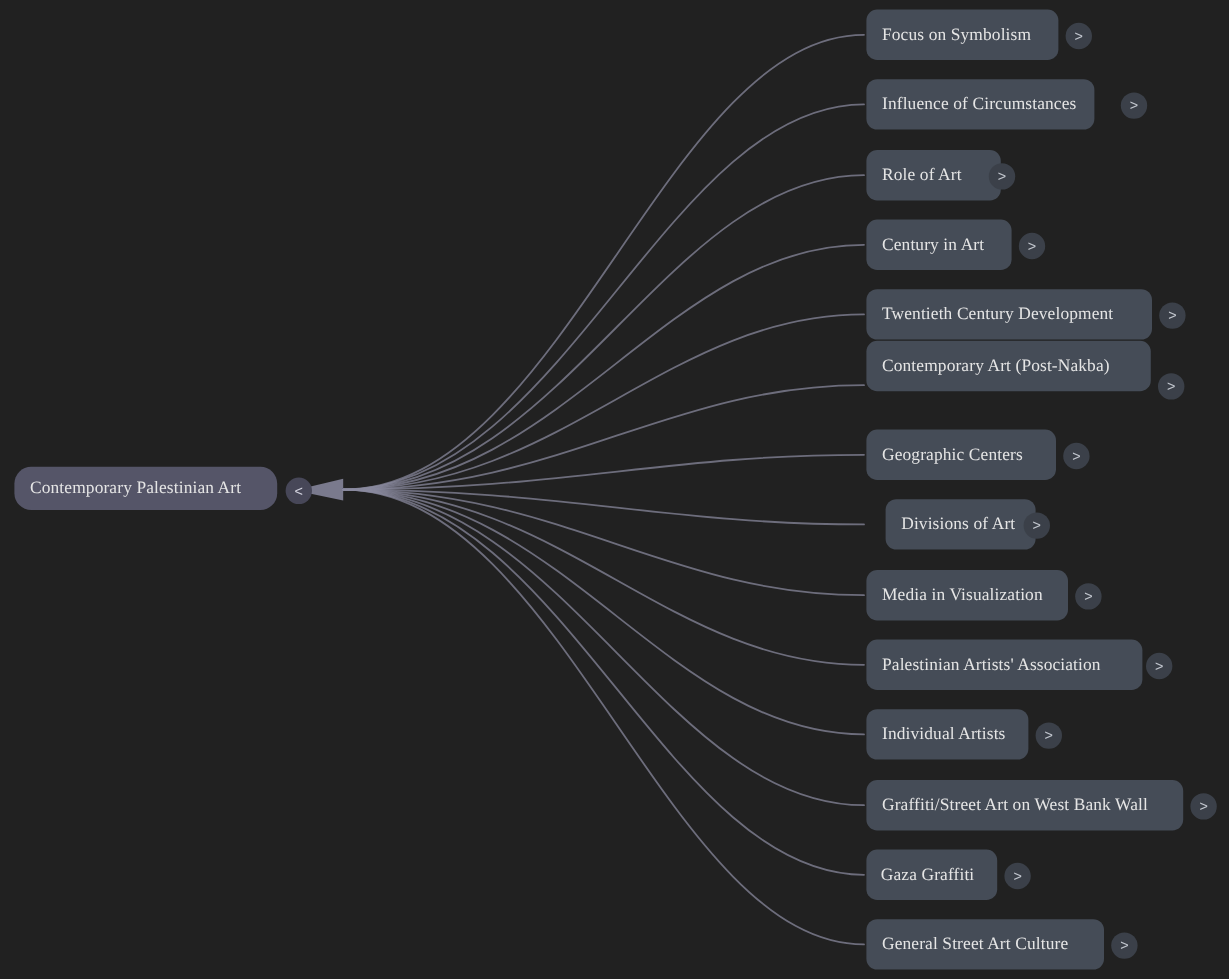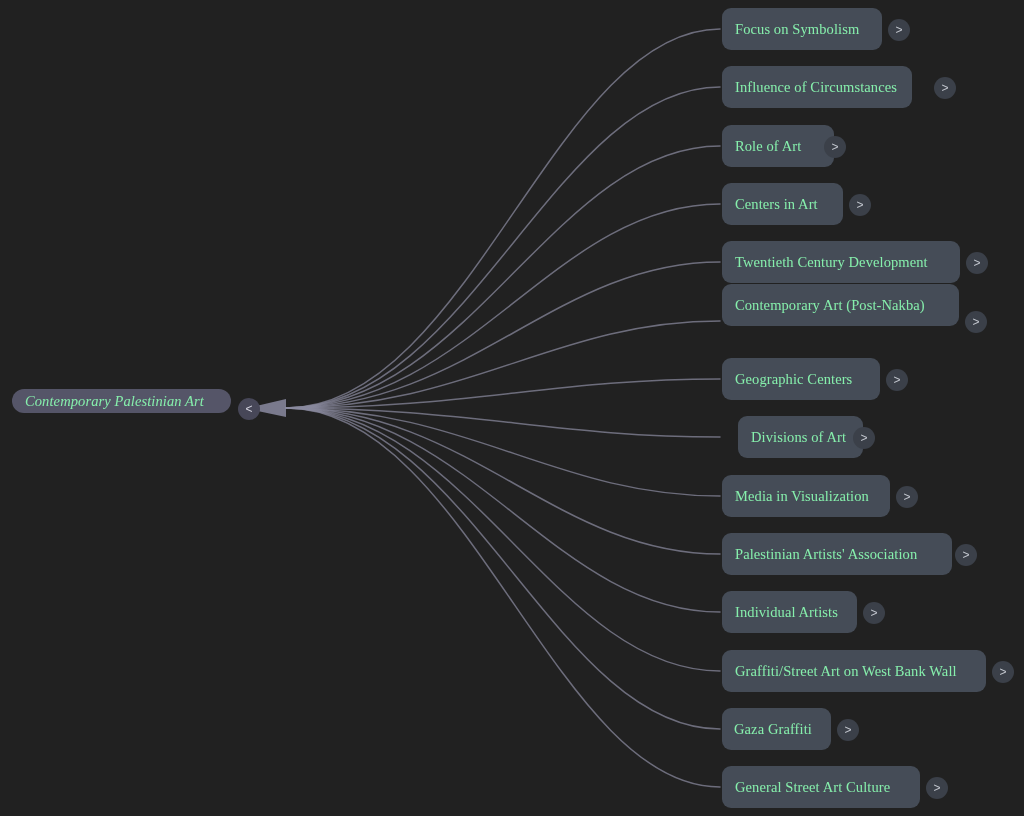--- a/index.html
+++ b/index.html
@@ -28,33 +28,32 @@
     height: 816px;
     pointer-events: none;
   }
   .node {
     position: absolute;
     display: flex;
     align-items: center;
     box-sizing: border-box;
     border-radius: 8px;
     white-space: nowrap;
-    color: #86efac;
+    color: #e5e5e5;
     font-size: 14.5px;
     letter-spacing: 0.1px;
     line-height: 1;
     padding: 0 14px 0 13px;
     cursor: pointer;
     user-select: none;
   }
   .node.root {
     background: #555568;
-    height: 24px;
+    height: 36px;
     border-radius: 14px;
-    font-style: italic;
   }
   .node.child {
     background: #454c57;
     height: 42px;
     border-radius: 9px;
   }
   .node-label {
     display: block;
   }
   .toggle {
@@ -115,21 +114,21 @@
       <div class="toggle expand" style="left: 888px; top: 19px;">&gt;</div>
       <div class="node child" style="left: 722px; top: 66px; width: 190px;">
         <span class="node-label">Influence of Circumstances</span>
       </div>
       <div class="toggle expand" style="left: 934px; top: 77px;">&gt;</div>
       <div class="node child" style="left: 722px; top: 125px; width: 112px;">
         <span class="node-label">Role of Art</span>
       </div>
       <div class="toggle expand" style="left: 824px; top: 136px;">&gt;</div>
       <div class="node child" style="left: 722px; top: 183px; width: 121px;">
-        <span class="node-label">Centers in Art</span>
+        <span class="node-label">Century in Art</span>
       </div>
       <div class="toggle expand" style="left: 849px; top: 194px;">&gt;</div>
       <div class="node child" style="left: 722px; top: 241px; width: 238px;">
         <span class="node-label">Twentieth Century Development</span>
       </div>
       <div class="toggle expand" style="left: 966px; top: 252px;">&gt;</div>
       <div class="node child" style="left: 722px; top: 284px; width: 237px;">
         <span class="node-label">Contemporary Art (Post-Nakba)</span>
       </div>
       <div class="toggle expand" style="left: 965px; top: 311px;">&gt;</div>

